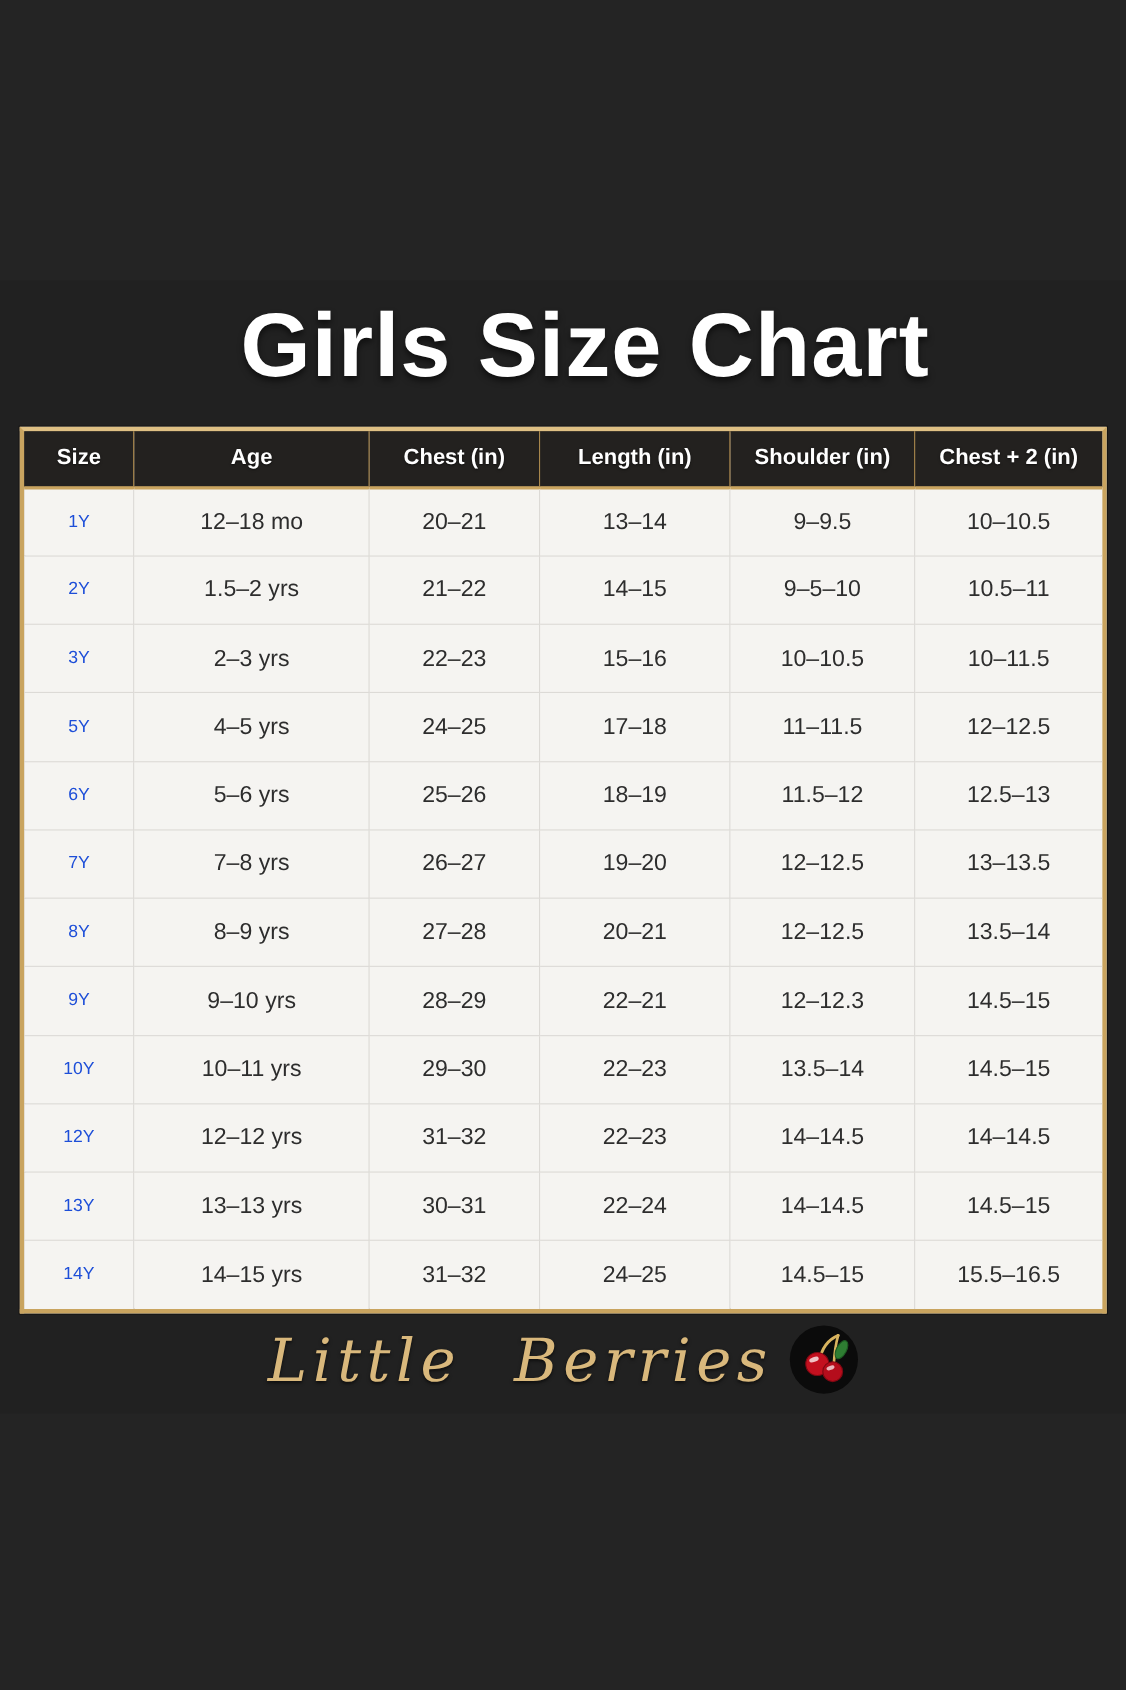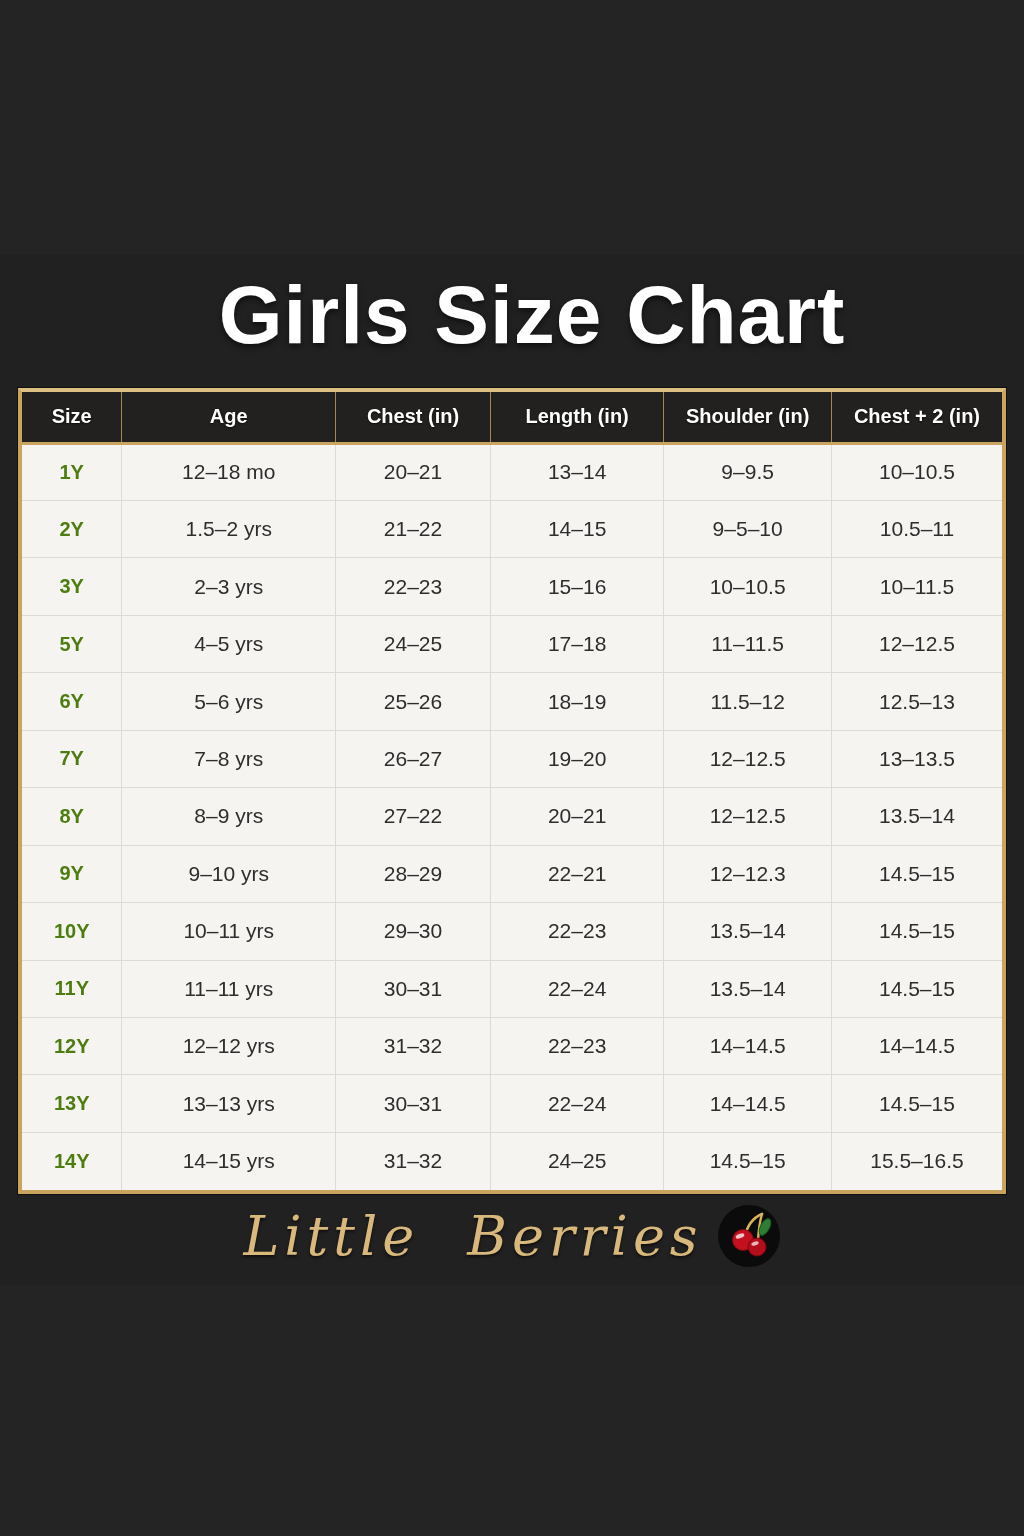--- a/index.html
+++ b/index.html
@@ -67,21 +67,21 @@
     color: #2d2d2d;
     font-size: 21px;
     text-align: center;
     vertical-align: middle;
     border-right: 1px solid #dcdad6;
     border-bottom: 1px solid #dcdad6;
     height: 53px;
   }
   .size-chart tbody td:last-child { border-right: none; }
   .size-chart tbody tr:last-child td { border-bottom: none; }
-  .size-chart tbody td:first-child { font-weight: bold; font-size: 20px; color: #4d7c0f; }
+  .size-chart tbody td:first-child { font-weight: normal; font-size: 16px; color: #1d4ed8; }
   .brand-footer {
     position: absolute;
     left: 0; top: 1204px;
     width: 1024px;
     display: flex;
     align-items: center;
     justify-content: center;
     gap: 14px;
   }
   .brand-name {
@@ -159,46 +159,38 @@
           <td>7Y</td>
           <td>7–8 yrs</td>
           <td>26–27</td>
           <td>19–20</td>
           <td>12–12.5</td>
           <td>13–13.5</td>
         </tr>
         <tr>
           <td>8Y</td>
           <td>8–9 yrs</td>
-          <td>27–22</td>
+          <td>27–28</td>
           <td>20–21</td>
           <td>12–12.5</td>
           <td>13.5–14</td>
         </tr>
         <tr>
           <td>9Y</td>
           <td>9–10 yrs</td>
           <td>28–29</td>
           <td>22–21</td>
           <td>12–12.3</td>
           <td>14.5–15</td>
         </tr>
         <tr>
           <td>10Y</td>
           <td>10–11 yrs</td>
           <td>29–30</td>
           <td>22–23</td>
-          <td>13.5–14</td>
-          <td>14.5–15</td>
-        </tr>
-        <tr>
-          <td>11Y</td>
-          <td>11–11 yrs</td>
-          <td>30–31</td>
-          <td>22–24</td>
           <td>13.5–14</td>
           <td>14.5–15</td>
         </tr>
         <tr>
           <td>12Y</td>
           <td>12–12 yrs</td>
           <td>31–32</td>
           <td>22–23</td>
           <td>14–14.5</td>
           <td>14–14.5</td>

